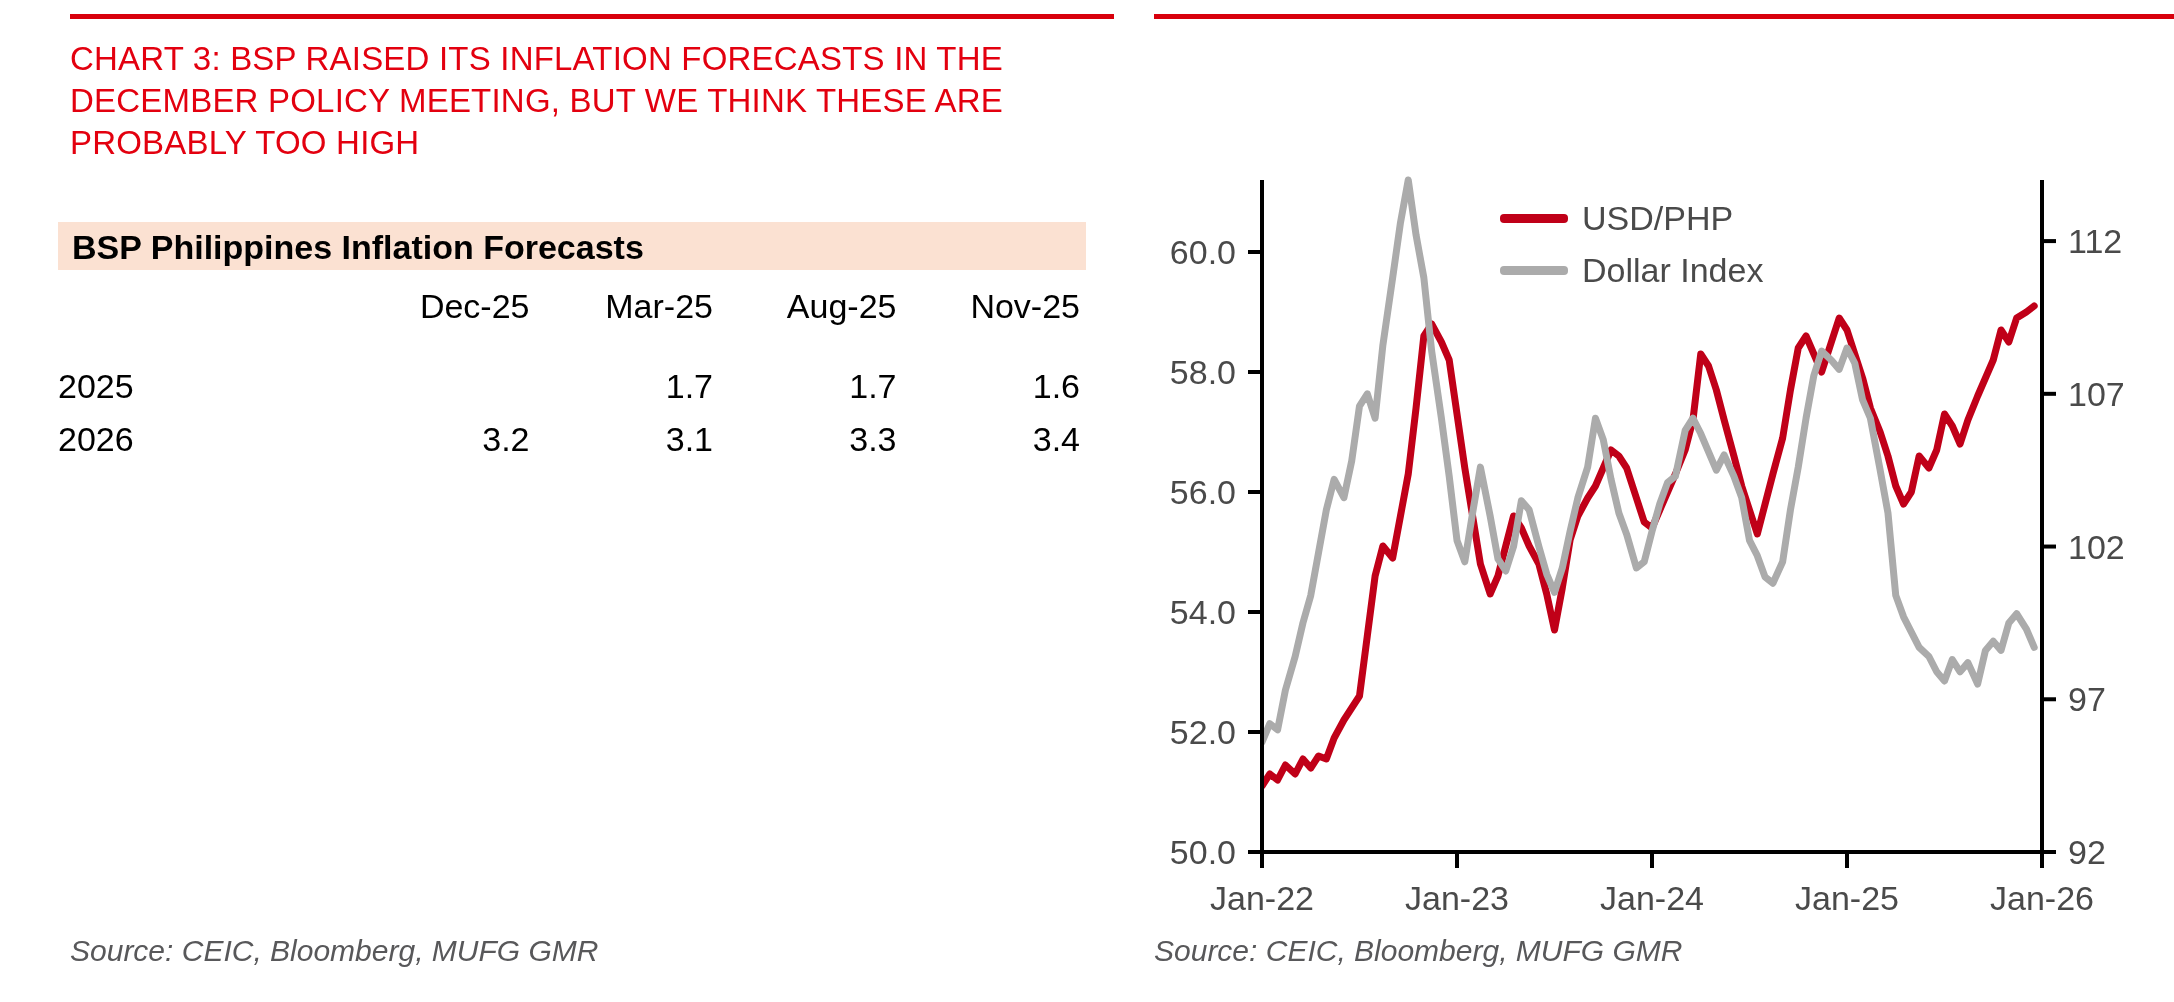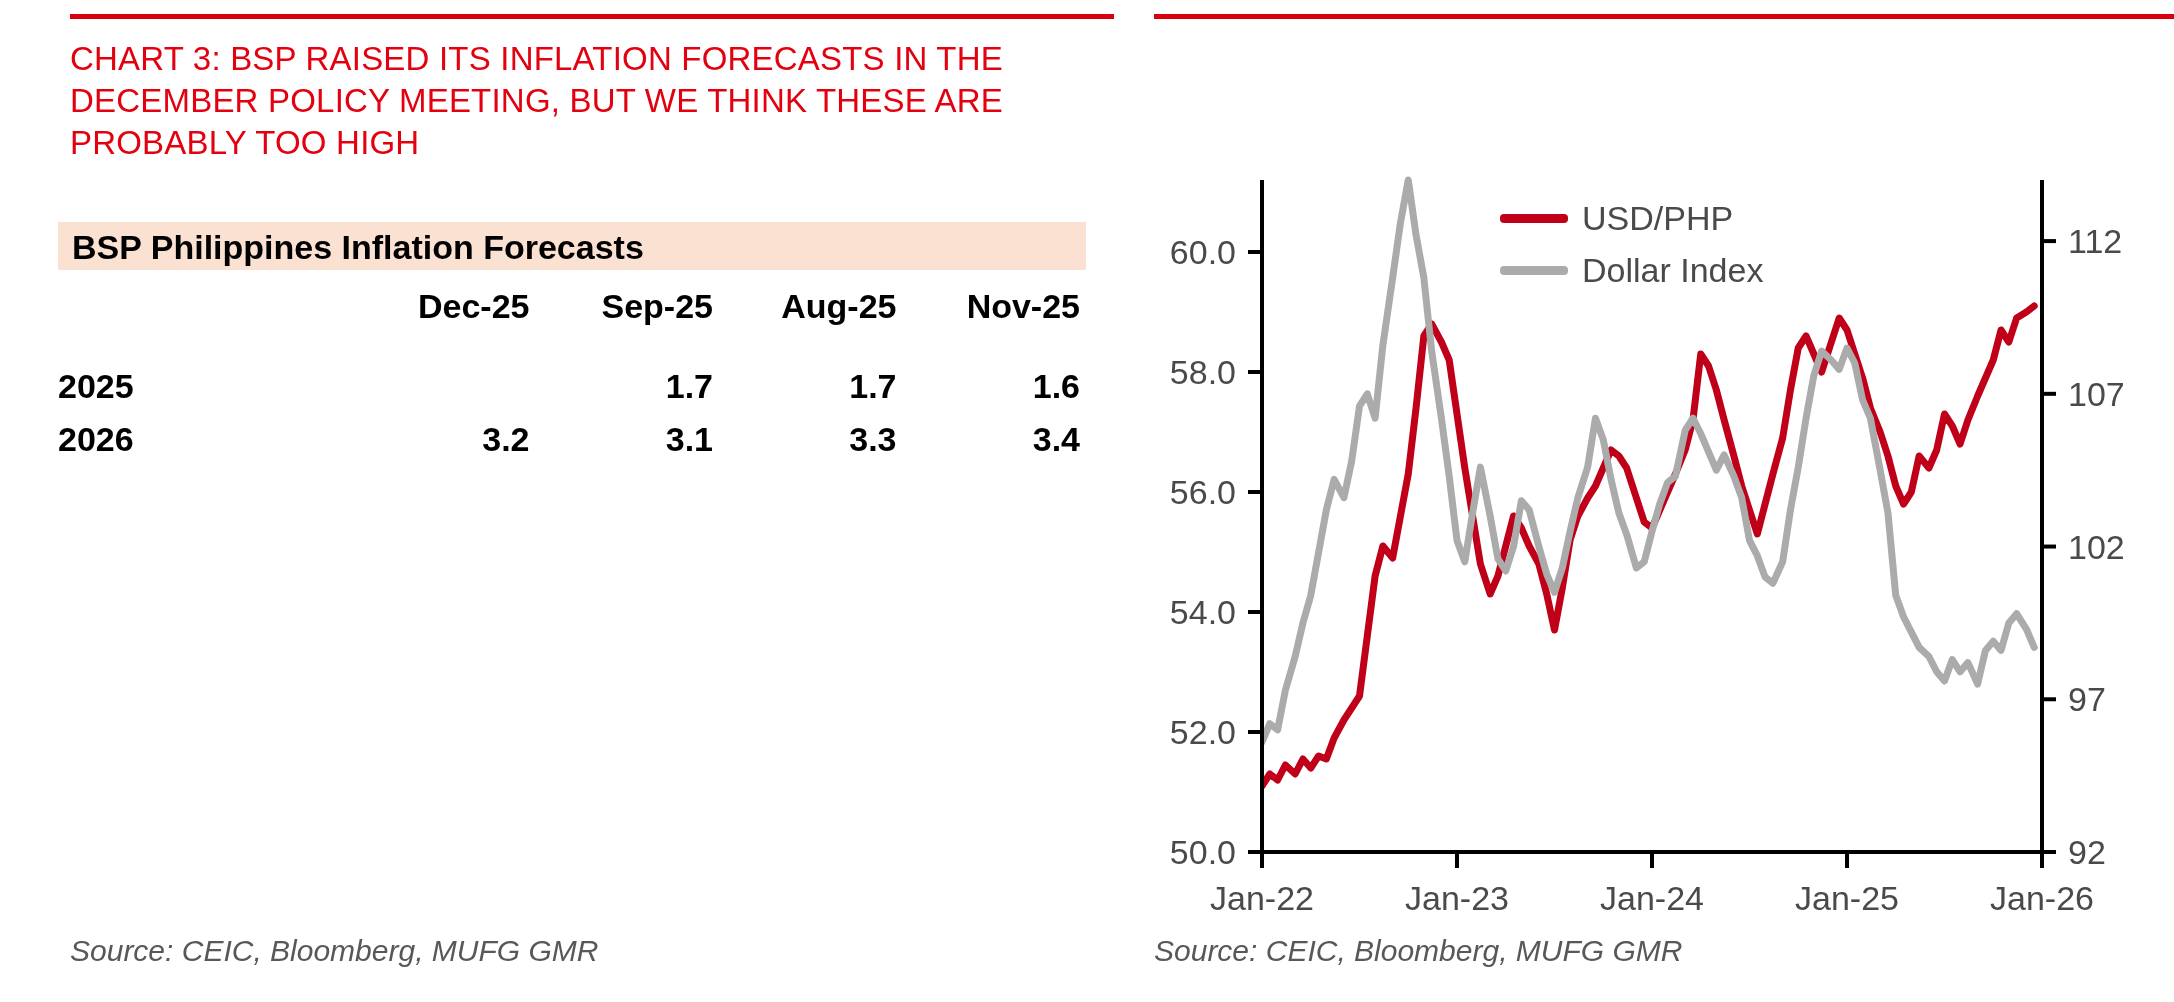--- a/index.html
+++ b/index.html
@@ -23,21 +23,21 @@
   
   .table-wrap{position:absolute;left:14px;top:222px;width:1028px;}
   .tbl-header-band{
     background:#FBE1D2;height:48px;box-sizing:border-box;padding:4px 0 12px 14px;
   }
   .tbl-header-band .t{font-size:34px;font-weight:bold;color:#000;line-height:42px;}
   table.fc{border-collapse:collapse;width:1028px;margin-top:10px;table-layout:fixed;}
   table.fc col.c0{width:294px;}
   table.fc col.cx{width:auto;}
   table.fc th,table.fc td{
-    font-size:34px;color:#000;font-weight:700;padding:3px 0;
+    font-size:34px;color:#000;font-weight:400;padding:3px 0;
     text-align:right;line-height:47px;font-family:"Liberation Sans",sans-serif;
   }
   table.fc th{padding-bottom:30px;}
   table.fc td.rowlabel,table.fc th.corner{text-align:left;padding-right:6px;}
   table.fc td{padding-right:6px;}
   table.fc th{padding-right:6px;}
 
   
   .source{
     position:absolute;left:26px;bottom:34px;font-size:30px;font-style:italic;
@@ -73,21 +73,21 @@
             <col class="c0">
             <col class="cx">
             <col class="cx">
             <col class="cx">
             <col class="cx">
           </colgroup>
         <thead>
           <tr>
             <th class="corner"></th>
             <th>Dec-25</th>
-            <th>Sep-25</th>
+            <th>Mar-25</th>
             <th>Aug-25</th>
             <th>Nov-25</th>
           </tr>
         </thead>
         <tbody>
           <tr>
             <td class="rowlabel">2025</td>
             <td></td>
             <td>1.7</td>
             <td>1.7</td>

